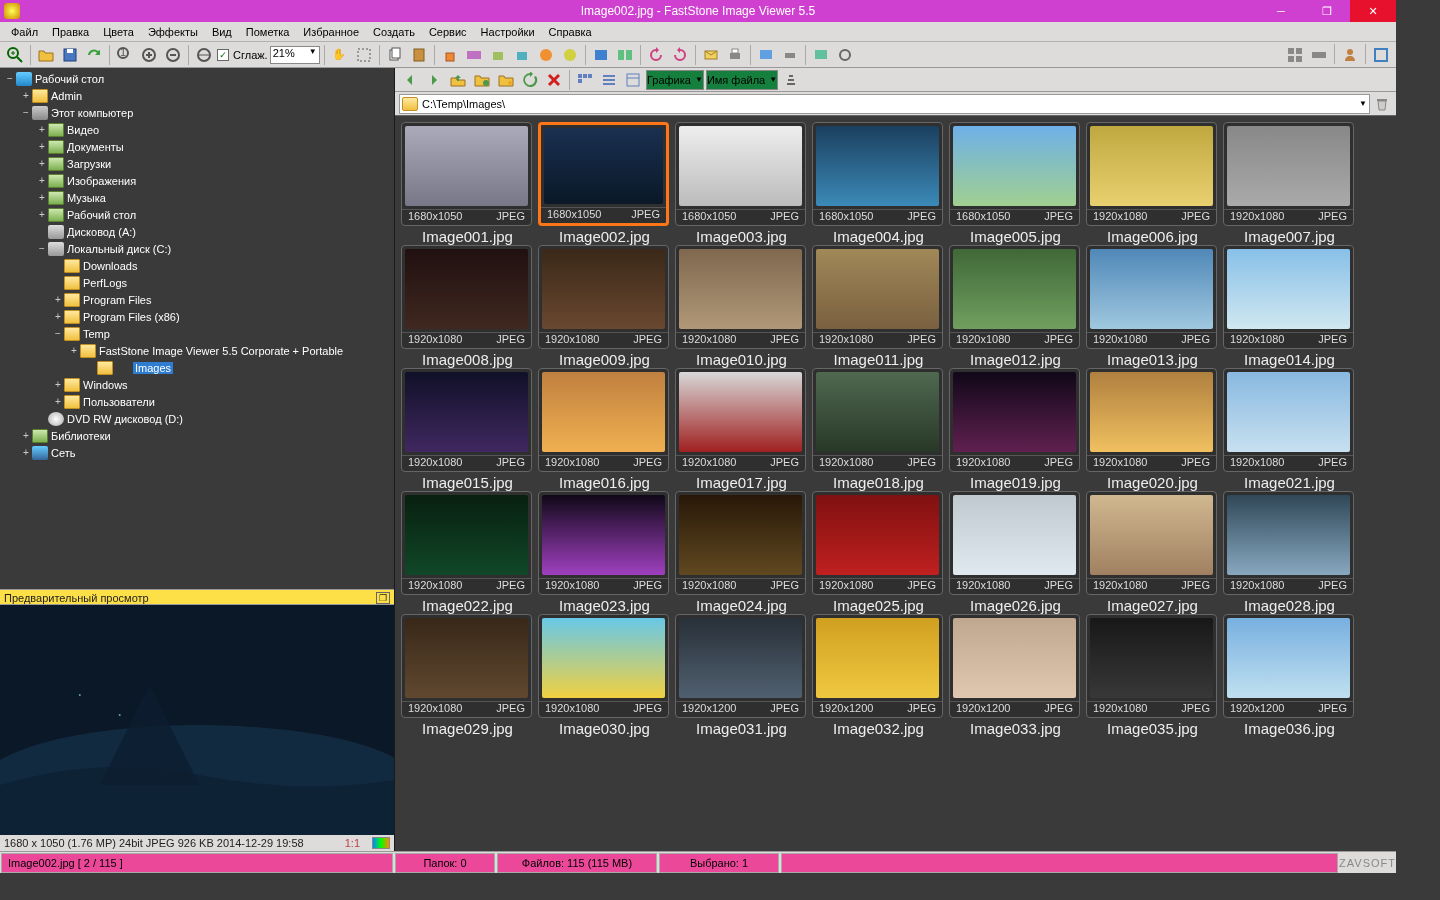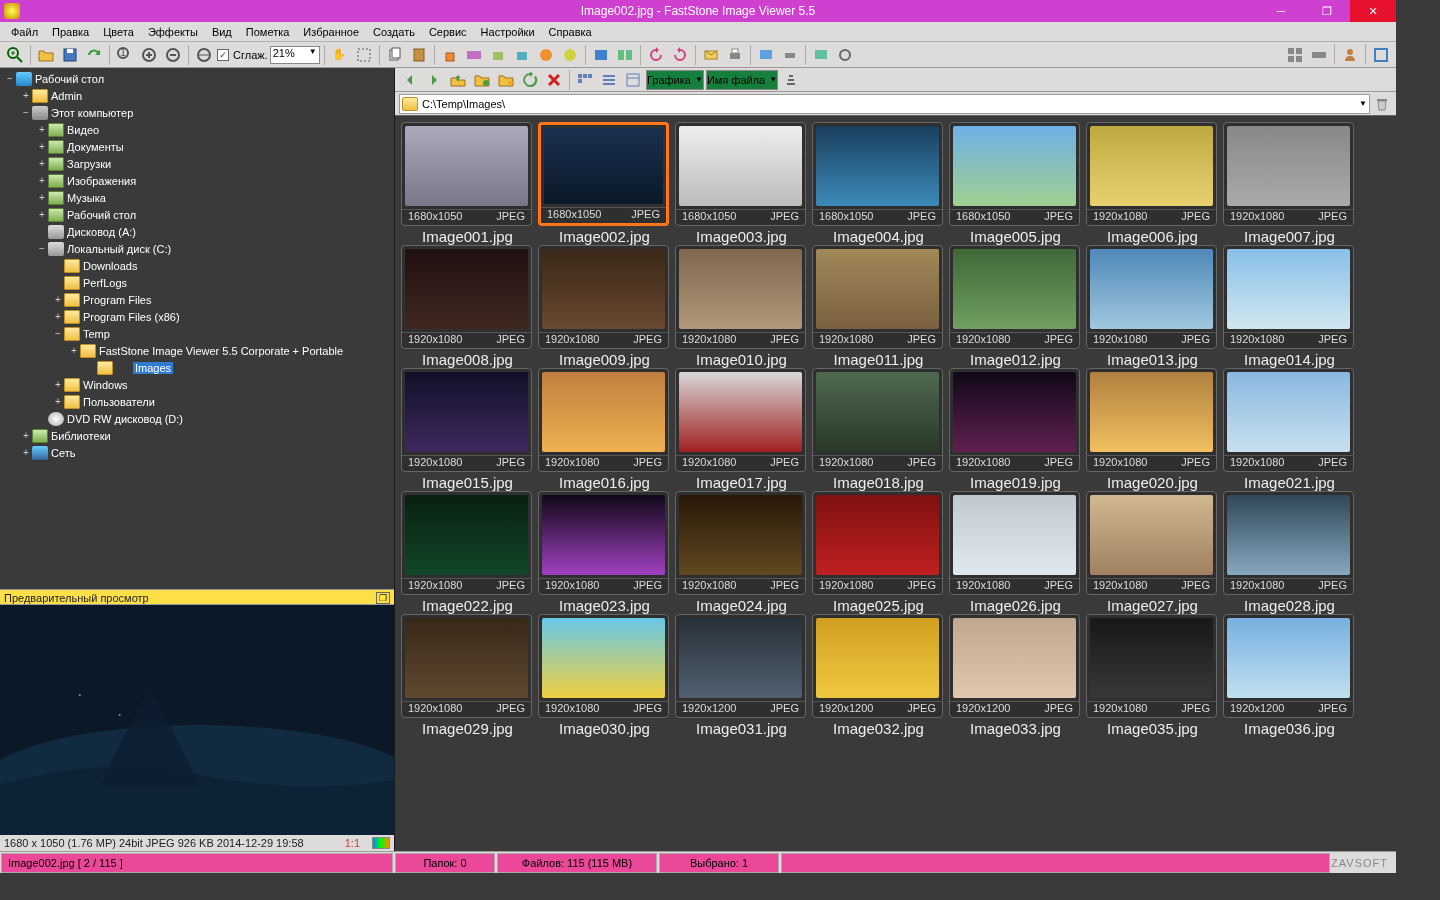--- a/index.html
+++ b/index.html
@@ -100,21 +100,21 @@
 .thumb-img.g30{background:linear-gradient(#68c8e8,#f0d040);}
 .thumb-img.g31{background:linear-gradient(#283038,#506070);}
 .thumb-img.g32{background:linear-gradient(#d0a020,#f0c840);}
 .thumb-img.g33{background:linear-gradient(#c0a890,#e0c8b0);}
 .thumb-img.g34{background:linear-gradient(#181818,#383838);}
 .thumb-img.g35{background:linear-gradient(#78b0e0,#c0e0f0);}
 
 
 .statusbar { height:22px; background:#dedbdb; border-top:1px solid #999; display:flex; align-items:center; }
 .stat-cell { height:20px; border:1px solid #aaa; margin:1px; padding:0 6px; display:flex; align-items:center; background:#ec4899; font-size:11px;}
-.watermark{ margin-left:auto; padding-right:8px; color:#888; font-size:11px; letter-spacing:1px;}
+.watermark{ margin-left:auto; padding-right:0; color:#888; font-size:11px; letter-spacing:1px;}
 
 .chk{width:12px;height:12px;border:1px solid #666;background:#fff;display:inline-flex;align-items:center;justify-content:center;font-size:9px;color:#060;margin-right:2px;}
 </style>
 </head>
 <body>
 
 <div class="window">
 
   <div class="titlebar">
     <div class="app-icon"></div>

